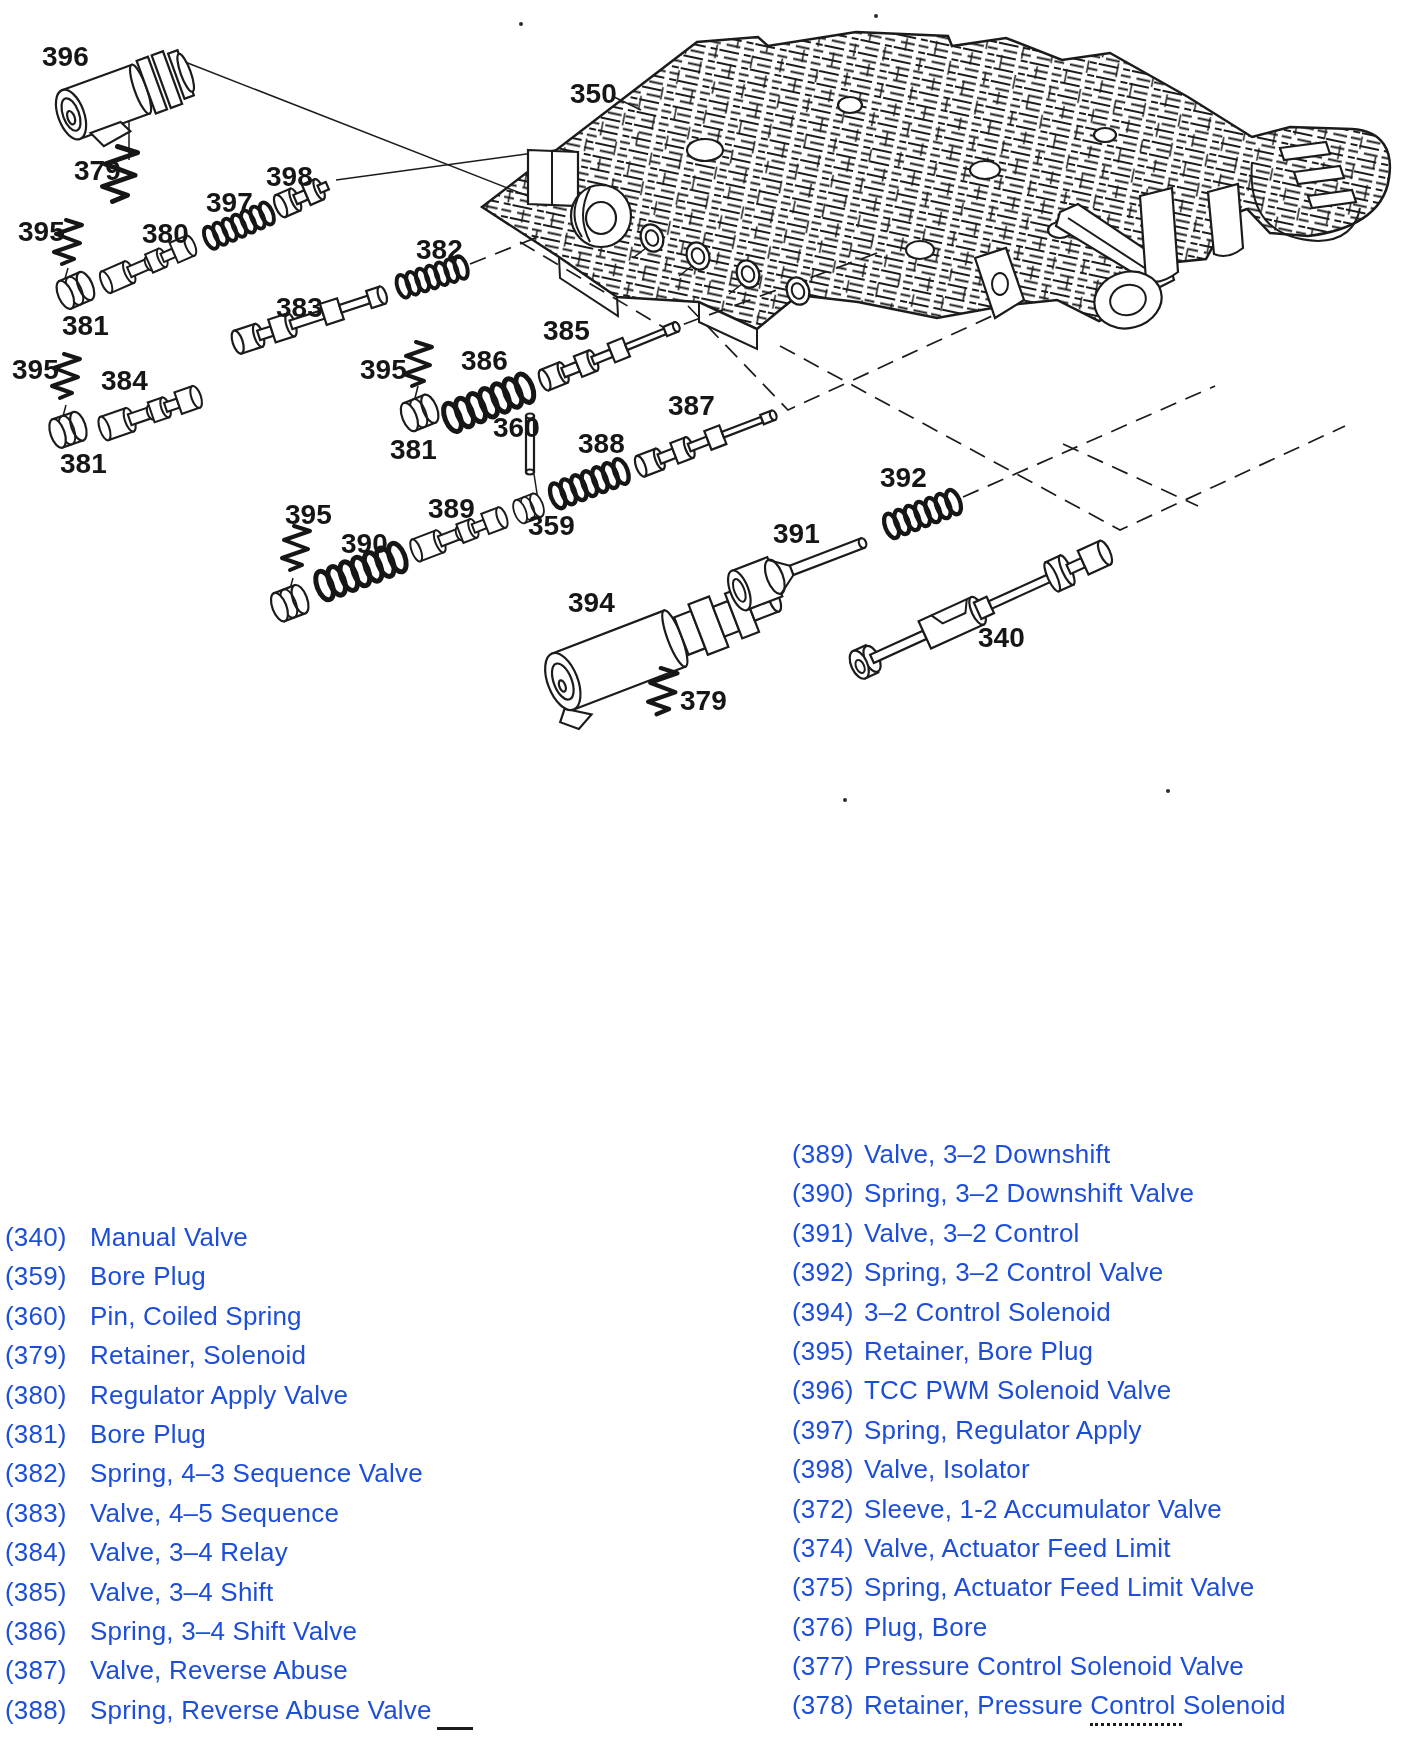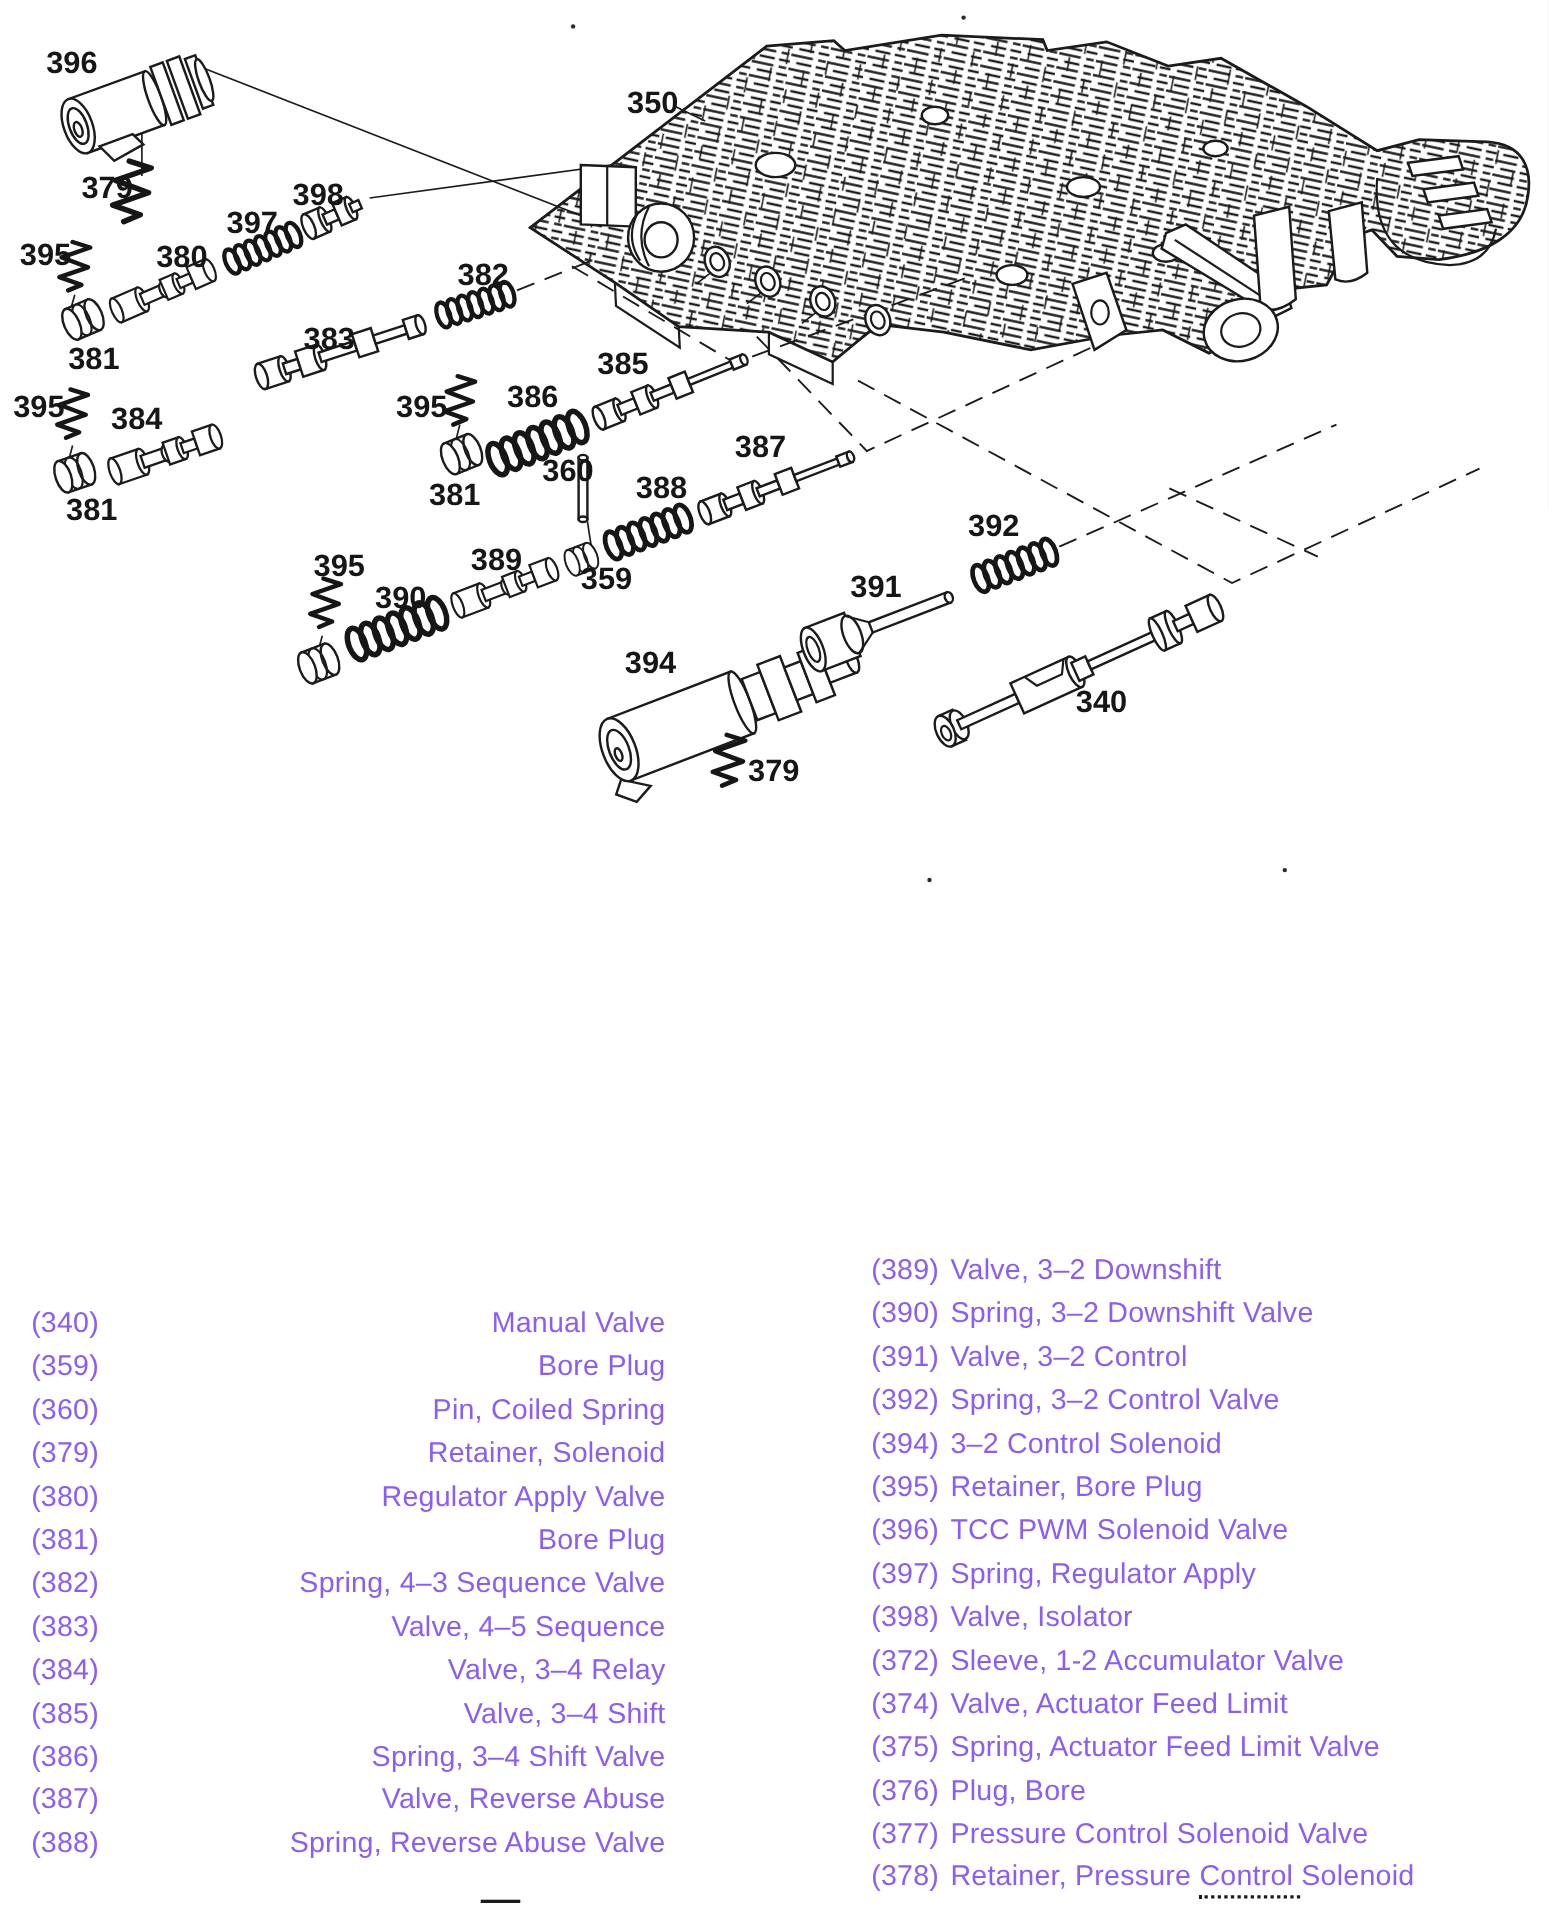--- a/index.html
+++ b/index.html
@@ -1,29 +1,29 @@
 <!DOCTYPE html>
 <html><head>
 <meta charset="utf-8">
 <style>
   html,body{margin:0;padding:0;background:#e8e8e8;}
   .page{position:relative;width:1408px;height:1742px;background:#ffffff;overflow:hidden;
-        font-family:"Liberation Sans",sans-serif;color:#8b5cf6;}
+        font-family:"Liberation Sans",sans-serif;color:#1d4ed8;}
   svg#diagram{position:absolute;left:0;top:0;}
   
   .wf{fill:#ffffff;stroke:#1b1b1b;stroke-width:2.2px;}
   .nf{fill:none;stroke:#1b1b1b;stroke-width:2px;}
   .thin{stroke:#1b1b1b;stroke-width:1.5px;fill:none;}
   .dashl{fill:none;stroke:#1b1b1b;stroke-width:1.7px;stroke-dasharray:17 10;}
   .coil{fill:none;stroke:#161616;stroke-width:5px;}
   .clipw{fill:none;stroke:#161616;stroke-width:4px;stroke-linejoin:round;stroke-linecap:round;}
   .callout{font-family:"Liberation Sans",sans-serif;font-size:28px;font-weight:600;fill:#161616;}
   
   .plist{position:absolute;font-size:26px;letter-spacing:0.2px;}
-  .plist.leftcol{left:5px;top:1183px;width:600px;text-align:right;}
+  .plist.leftcol{left:5px;top:1218px;width:600px;}
   .plist.rightcol{left:792px;top:1135px;width:640px;}
   .prow{display:flex;height:39.4px;line-height:39.4px;white-space:nowrap;}
   .pnum{flex:0 0 85px;}
   .rightcol .pnum{flex:0 0 72px;}
   .pname{flex:1 1 auto;}
   
   .mark-underscore{position:absolute;left:437px;top:1727px;width:36px;height:3px;background:#1b1b1b;}
   .mark-dotted{position:absolute;left:1090px;top:1723px;width:92px;height:0;border-top:3px dotted #1b1b1b;}
   .dot{position:absolute;width:4px;height:4px;border-radius:50%;background:#2a2a2a;}
 </style>

